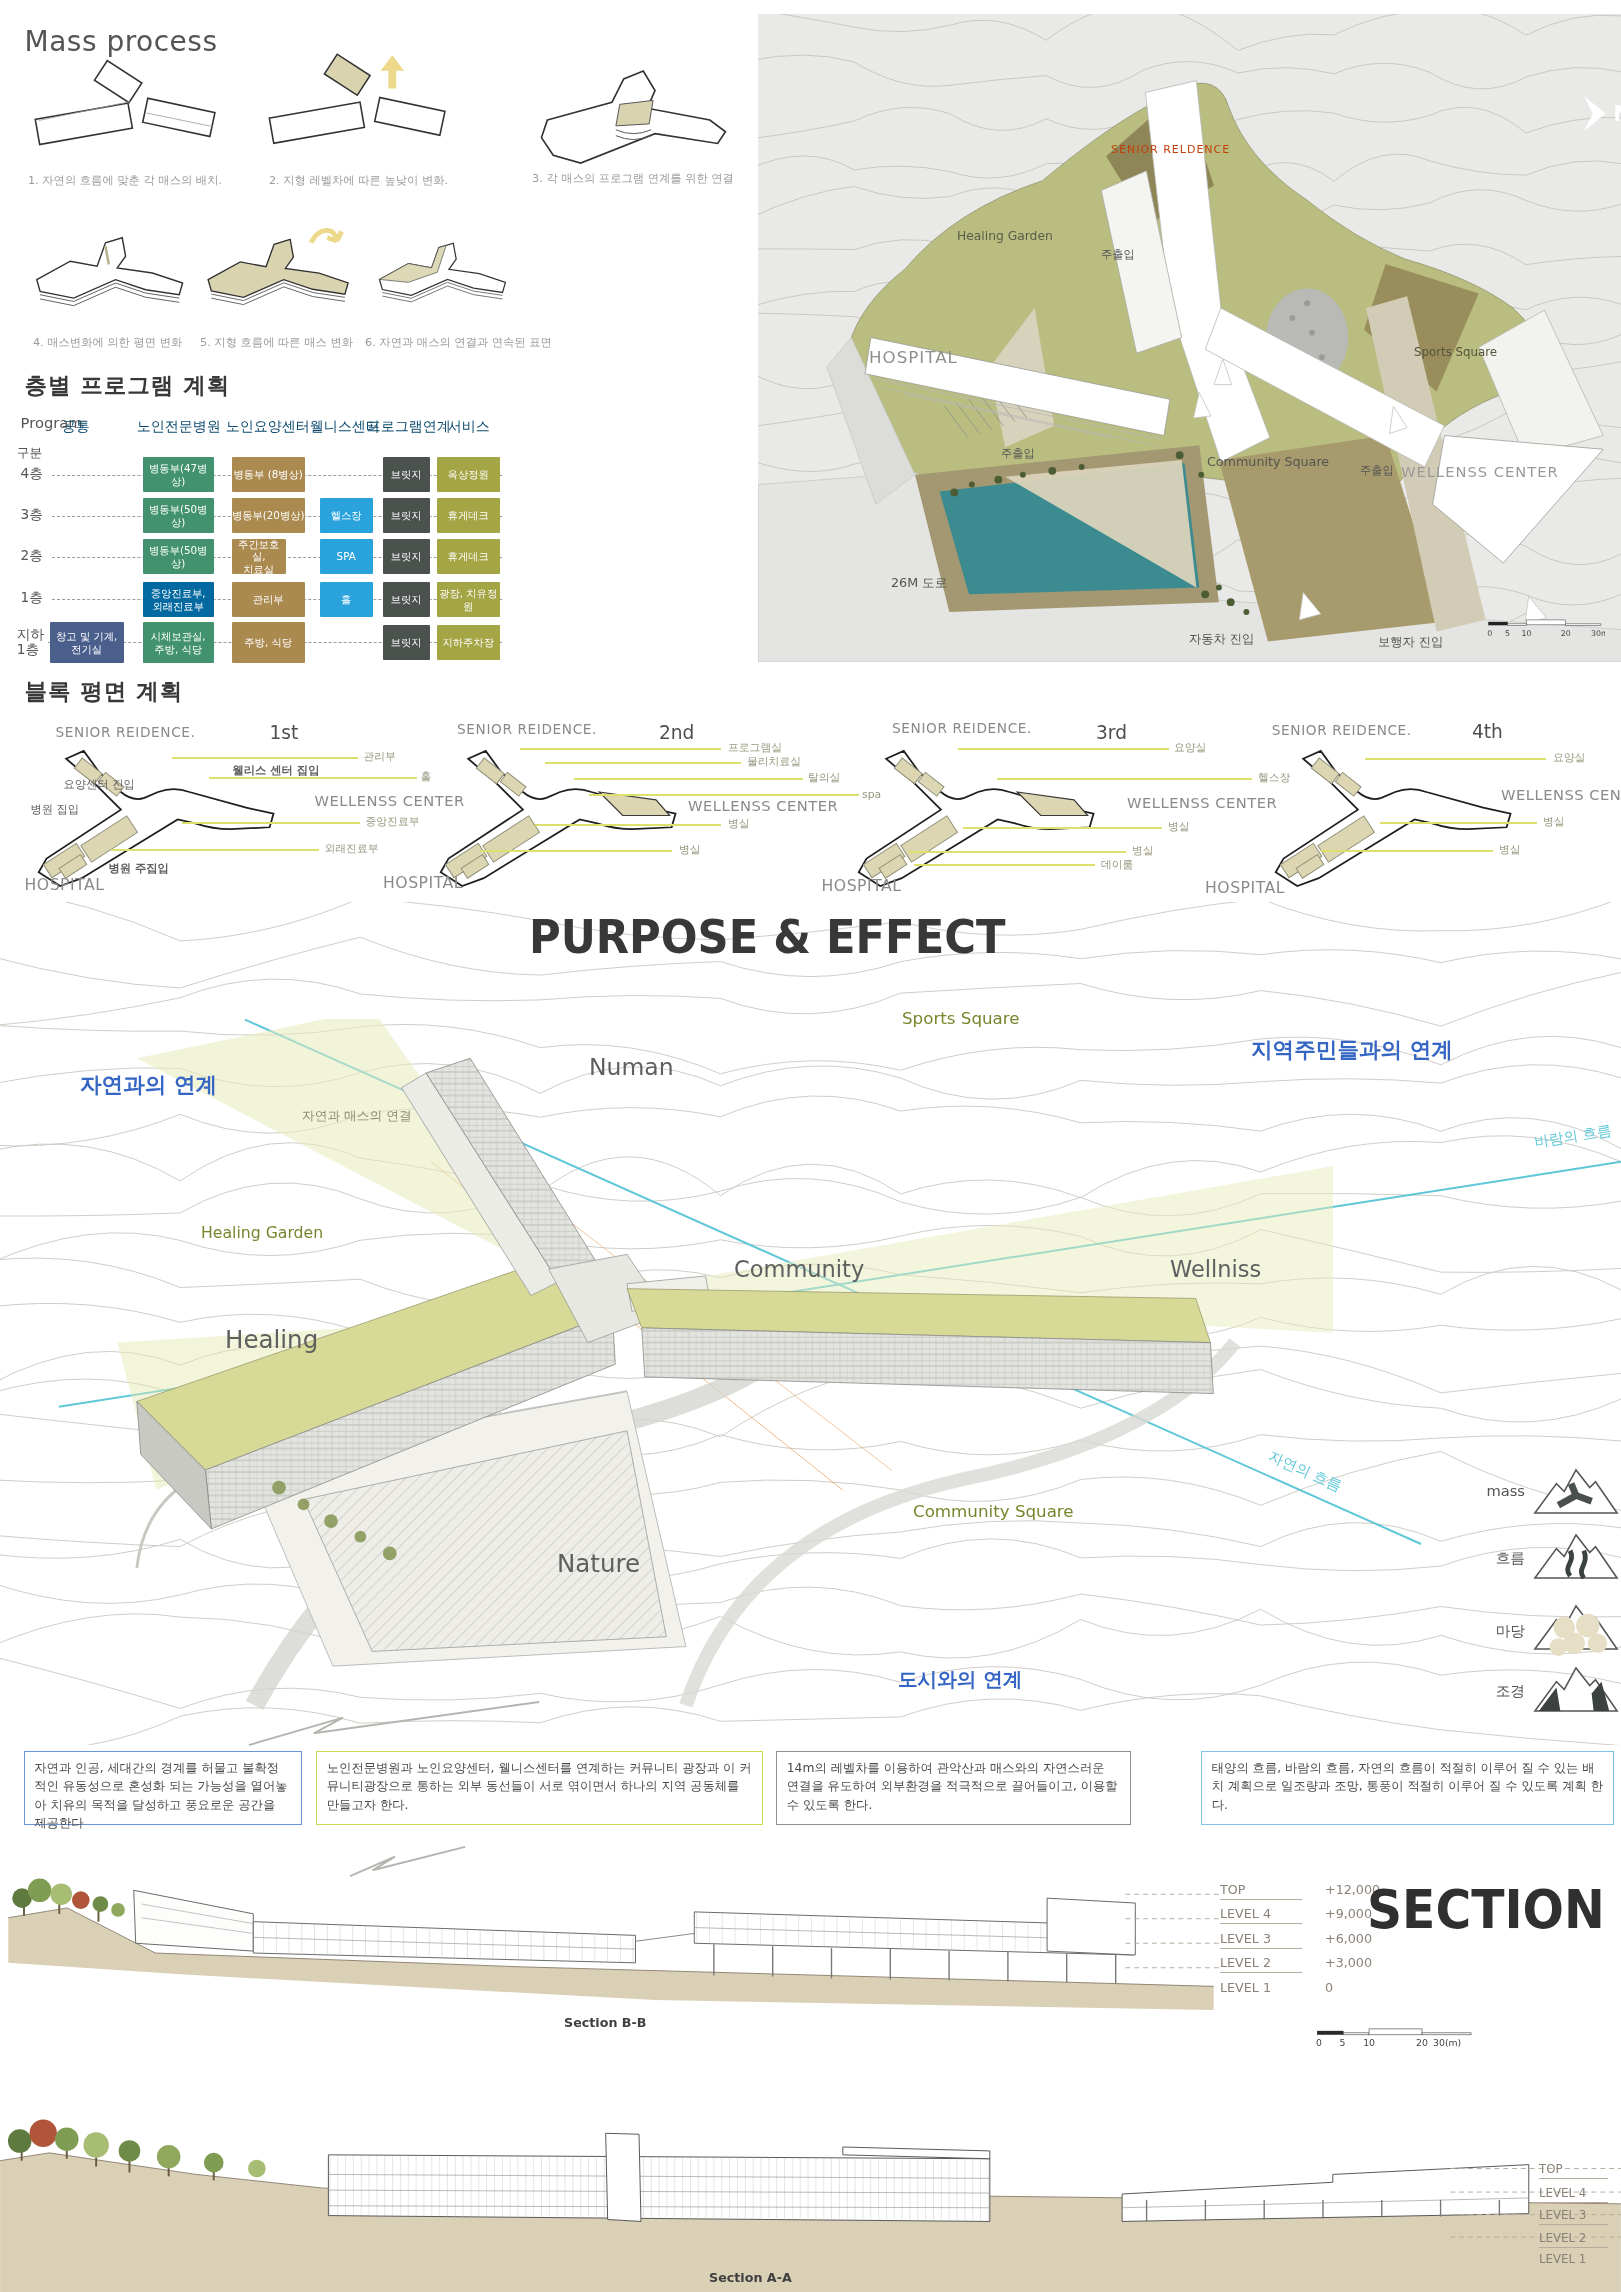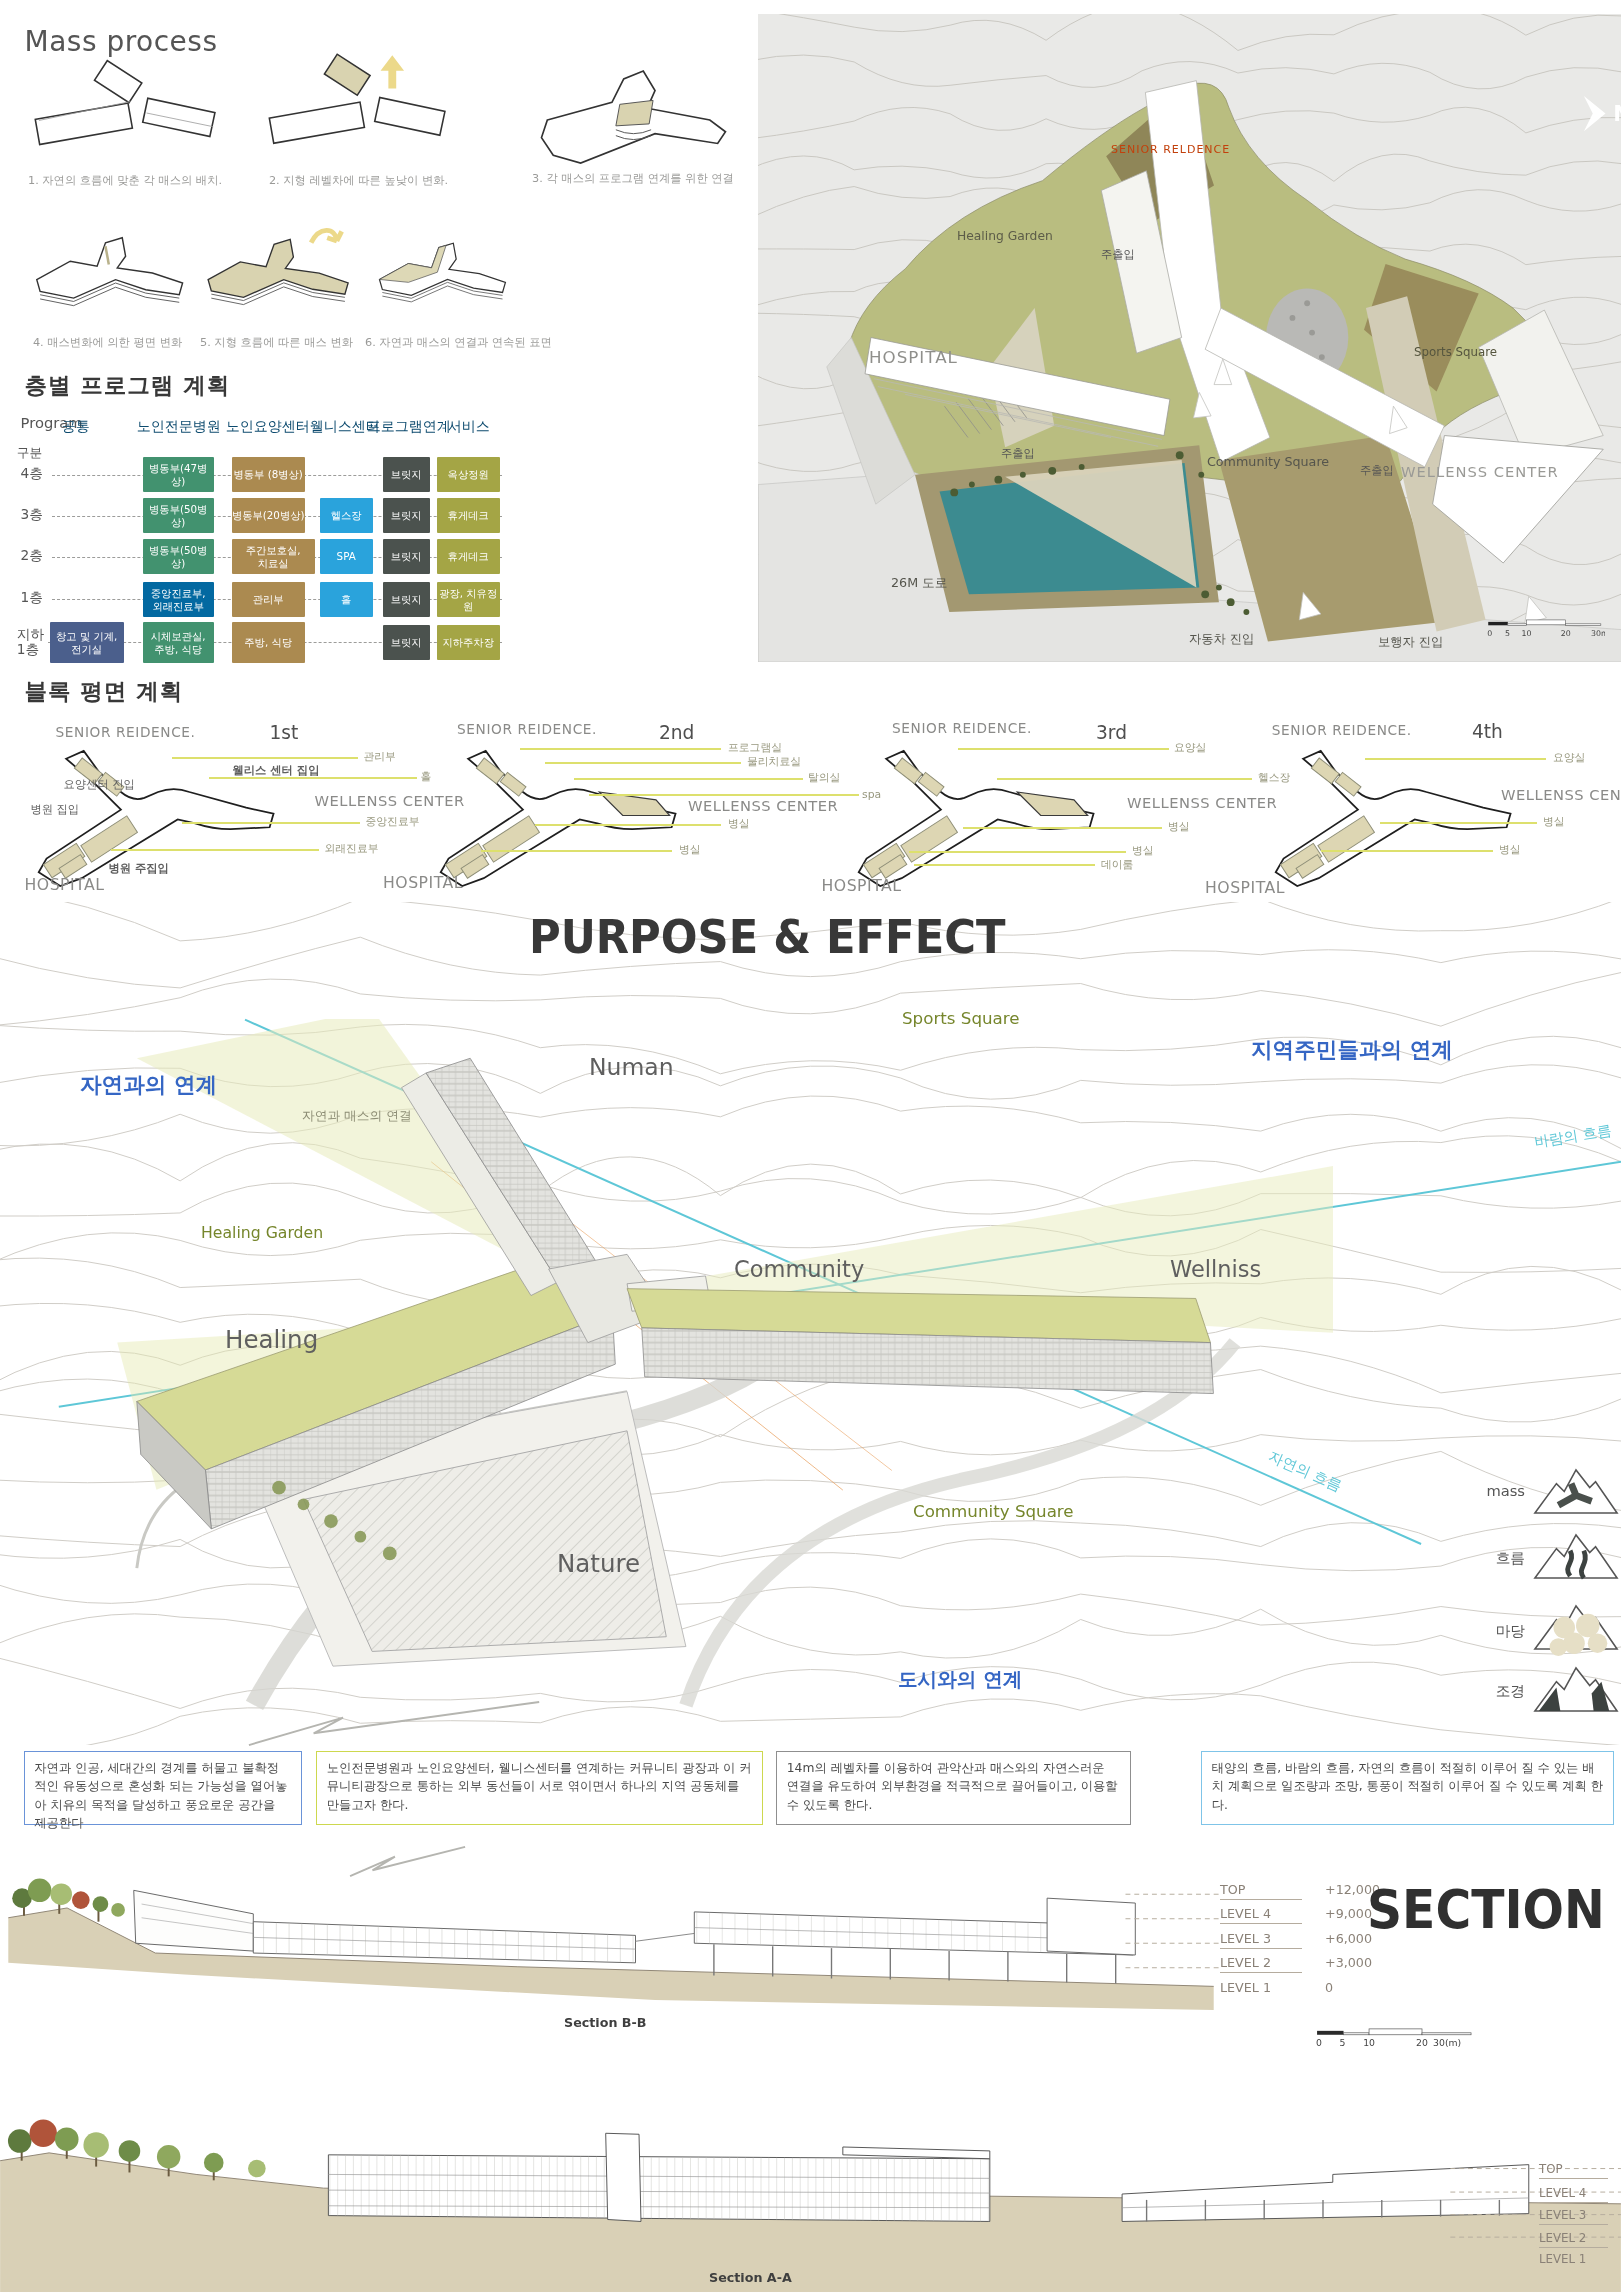--- a/index.html
+++ b/index.html
@@ -153,21 +153,21 @@
     <div class="pbox" style="left:368px;top:47px;width:47px;height:35px;background:#4B524E">브릿지</div>
     <div class="pbox" style="left:422px;top:47px;width:63px;height:35px;background:#A4A545">옥상정원</div>
 
     <div class="pbox" style="left:128px;top:88px;width:71px;height:35px;background:#42926F">병동부(50병상)</div>
     <div class="pbox" style="left:217px;top:88px;width:73px;height:35px;background:#AB8A50">병동부(20병상)</div>
     <div class="pbox" style="left:305px;top:88px;width:53px;height:35px;background:#2AA3DC">헬스장</div>
     <div class="pbox" style="left:368px;top:88px;width:47px;height:35px;background:#4B524E">브릿지</div>
     <div class="pbox" style="left:422px;top:88px;width:63px;height:35px;background:#A4A545">휴게데크</div>
 
     <div class="pbox" style="left:128px;top:129px;width:71px;height:35px;background:#42926F">병동부(50병상)</div>
-    <div class="pbox" style="left:217px;top:129px;width:83px;height:35px;background:#AB8A50">주간보호실,
+    <div class="pbox" style="left:217px;top:129px;width:54px;height:35px;background:#AB8A50">주간보호실,
 치료실</div>
     <div class="pbox" style="left:305px;top:129px;width:53px;height:35px;background:#2AA3DC">SPA</div>
     <div class="pbox" style="left:368px;top:129px;width:47px;height:35px;background:#4B524E">브릿지</div>
     <div class="pbox" style="left:422px;top:129px;width:63px;height:35px;background:#A4A545">휴게데크</div>
 
     <div class="pbox" style="left:128px;top:172px;width:71px;height:35px;background:#0369a1">중앙진료부,
 외래진료부</div>
     <div class="pbox" style="left:217px;top:172px;width:73px;height:35px;background:#AB8A50">관리부</div>
     <div class="pbox" style="left:305px;top:172px;width:53px;height:35px;background:#2AA3DC">홀</div>
     <div class="pbox" style="left:368px;top:172px;width:47px;height:35px;background:#4B524E">브릿지</div>

